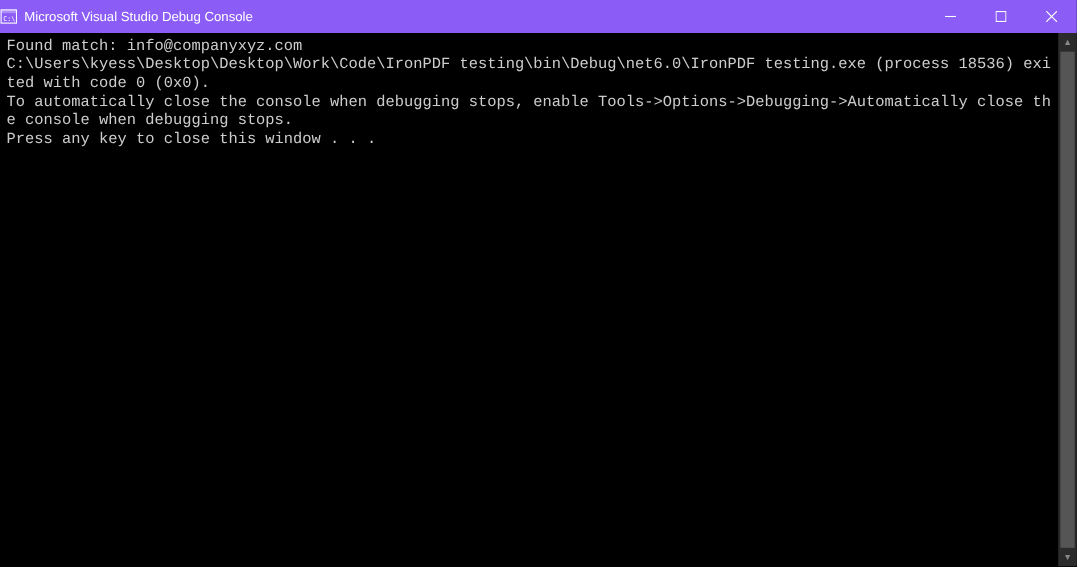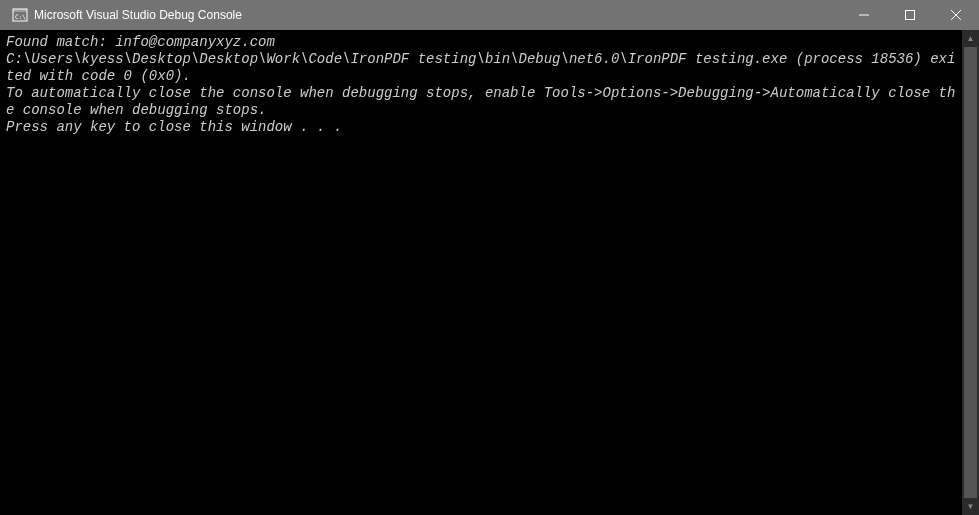--- a/index.html
+++ b/index.html
@@ -15,24 +15,24 @@
       background: #000;
     }
     .window {
       width: 100%;
       height: 100%;
       display: flex;
       flex-direction: column;
     }
     .titlebar {
       height: 30px;
-      background: #737373;
+      background: #8b5cf6;
       display: flex;
       align-items: center;
-      padding-left: 12px;
+      padding-left: 0;
       color: #fff;
       font-size: 12px;
     }
     .titlebar-icon {
       width: 16px;
       height: 16px;
       margin-right: 6px;
       display: flex;
       align-items: center;
       justify-content: center;
@@ -97,21 +97,20 @@
     .scroll-thumb {
       position: absolute;
       top: 0;
       left: 2px;
       right: 2px;
       height: 100%;
       background: #555;
     }
     .line {
       display: block;
-      font-style: italic;
     }
   </style>
 </head>
 <body>
 
 <div class="window">
   <div class="titlebar">
     <span class="titlebar-icon">
       <svg viewBox="0 0 16 16">
         <rect x="1" y="2" width="14" height="12" fill="none" stroke="#fff" stroke-width="1"></rect>

